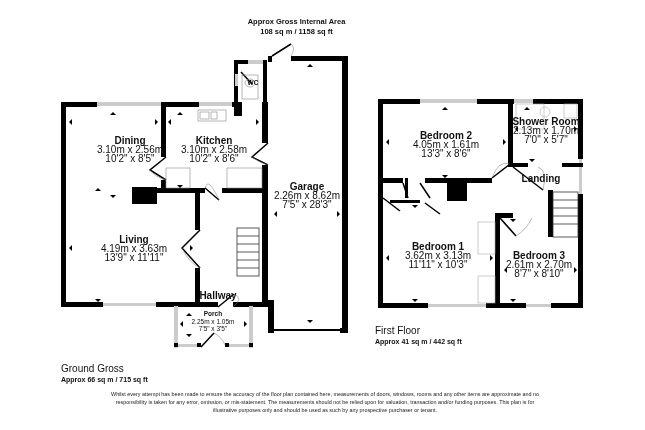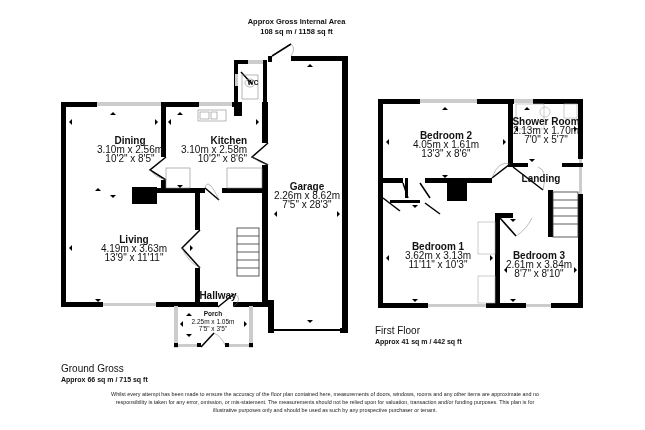--- a/index.html
+++ b/index.html
@@ -225,21 +225,21 @@
       <path d="M577 270 l-3 -3 v6z"></path>
     </g>
   </g>
 </svg>
 
 <div class="room" style="left:114px; top:136px;margin-left:16px;">
   <div class="nm">Dining</div>
   <div>3.10m x 2.56m</div>
   <div>10'2" x 8'5"</div>
 </div>
-<div class="room" style="left:214px; top:136px;text-align:right;">
+<div class="room" style="left:214px; top:136px;">
   <div class="nm">Kitchen</div>
   <div>3.10m x 2.58m</div>
   <div>10'2" x 8'6"</div>
 </div>
 <div class="room" style="left:307px; top:182px;">
   <div class="nm">Garage</div>
   <div>2.26m x 8.62m</div>
   <div>7'5" x 28'3"</div>
 </div>
 <div class="room" style="left:134px; top:235px;">
@@ -272,21 +272,21 @@
 <div class="room" style="left:541px; top:174px;">
   <div class="nm">Landing</div>
 </div>
 <div class="room" style="left:438px; top:242px;">
   <div class="nm">Bedroom 1</div>
   <div>3.62m x 3.13m</div>
   <div>11'11" x 10'3"</div>
 </div>
 <div class="room" style="left:539px; top:251px;">
   <div class="nm">Bedroom 3</div>
-  <div>2.61m x 3.84m</div>
+  <div>2.61m x 2.70m</div>
   <div>8'7" x 8'10"</div>
 </div>
 
 <div class="abs" style="left:375px; top:325px;">
   <div class="floor-name">First Floor</div>
   <div class="floor-area">Approx 41 sq m / 442 sq ft</div>
 </div>
 <div class="abs" style="left:61px; top:363px;">
   <div class="floor-name">Ground Gross</div>
   <div class="floor-area">Approx 66 sq m / 715 sq ft</div>

